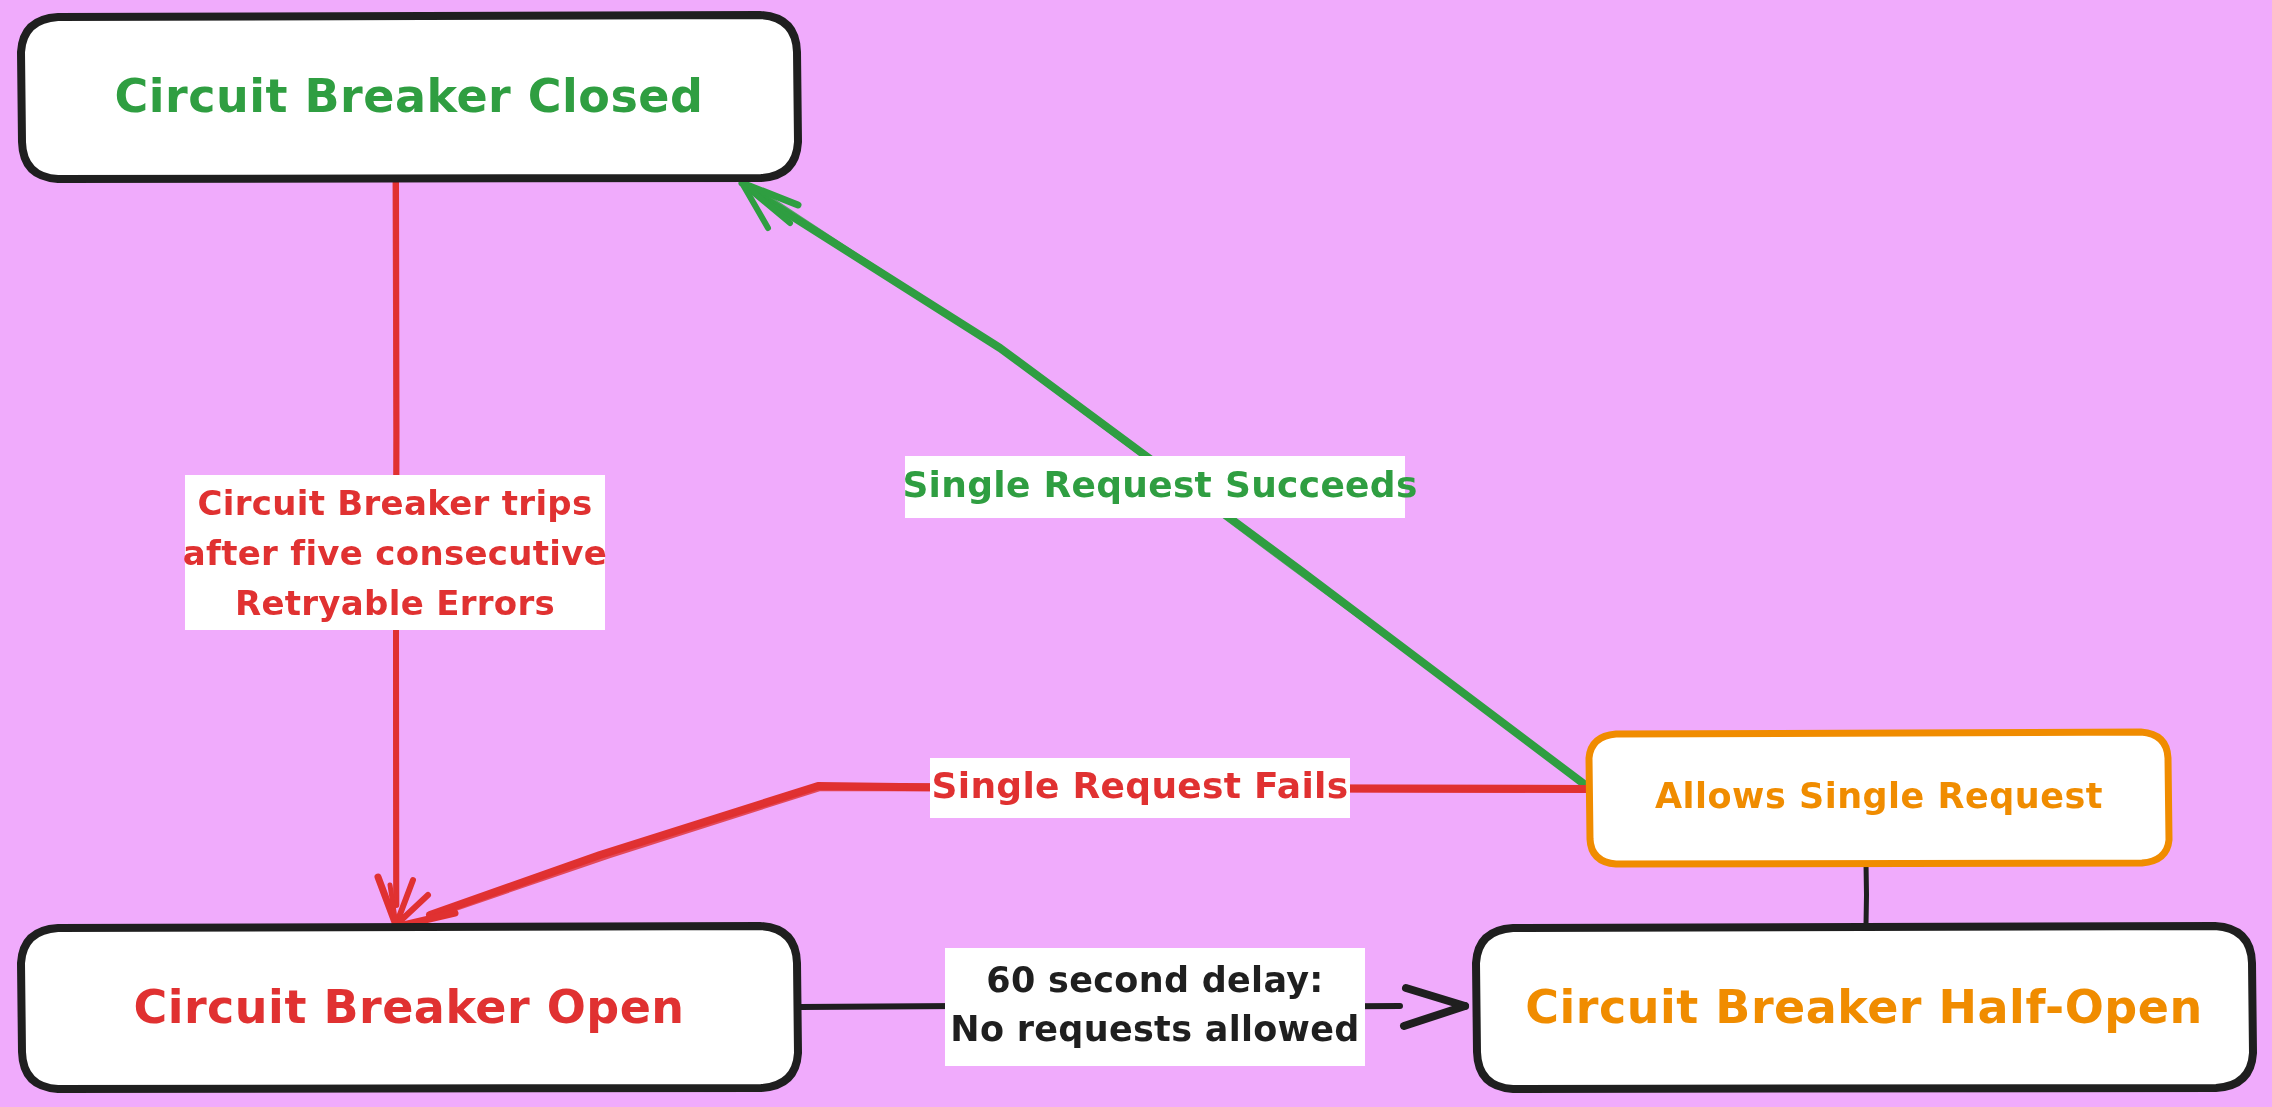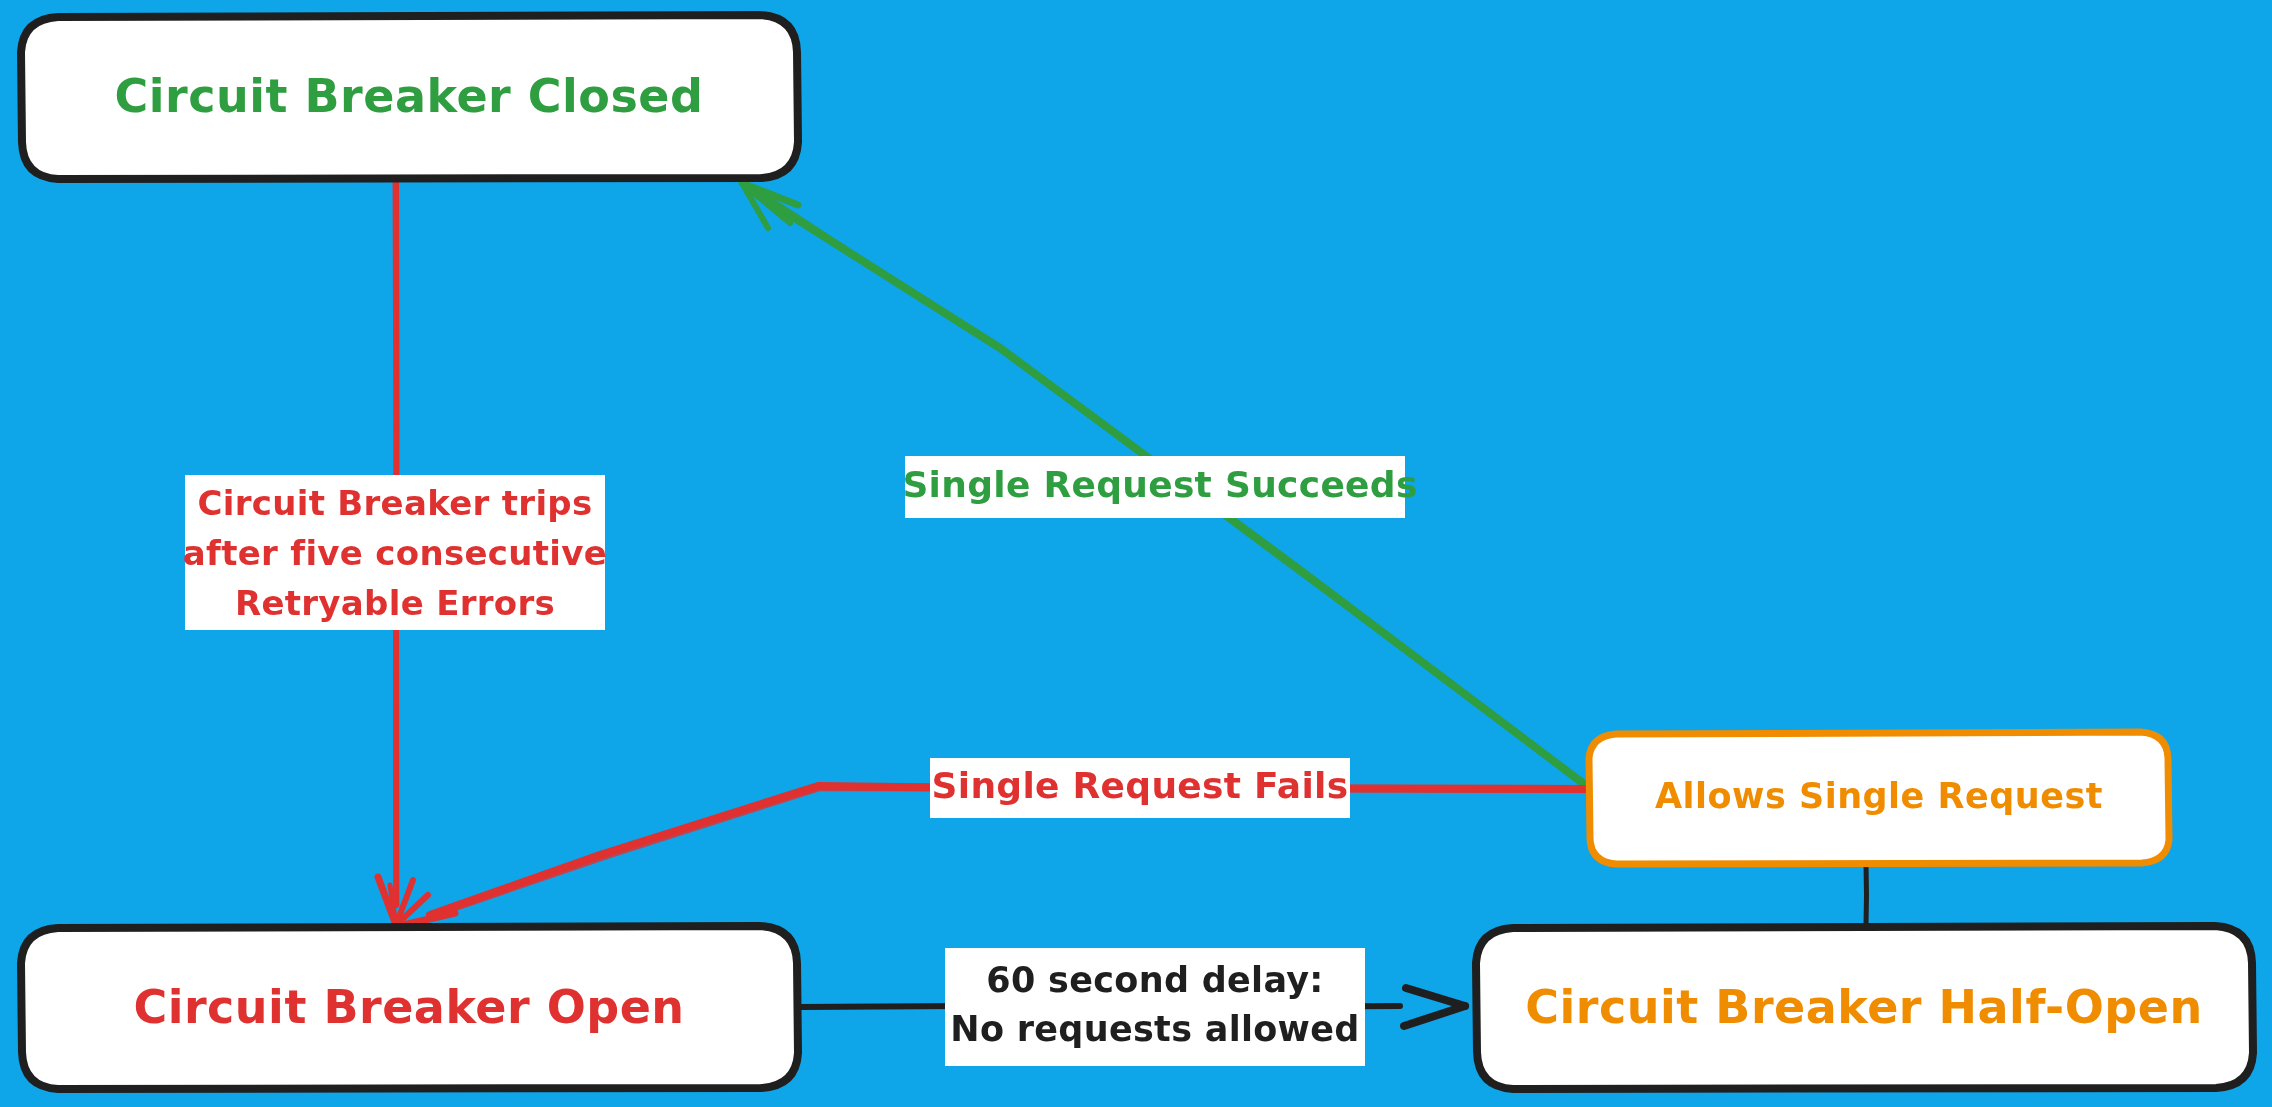--- a/index.html
+++ b/index.html
@@ -11,21 +11,21 @@
   body {
     width: 2272px;
     height: 1107px;
     overflow: hidden;
     font-family: "DejaVu Sans", sans-serif;
   }
   #diagram-root {
     position: relative;
     width: 2272px;
     height: 1107px;
-    background: #0ea5e9;
+    background: #f0abfc;
   }
   svg#diagram-svg {
     display: block;
     width: 2272px;
     height: 1107px;
   }
   .node-shape {
     fill: #ffffff;
   }
   .node-label {

